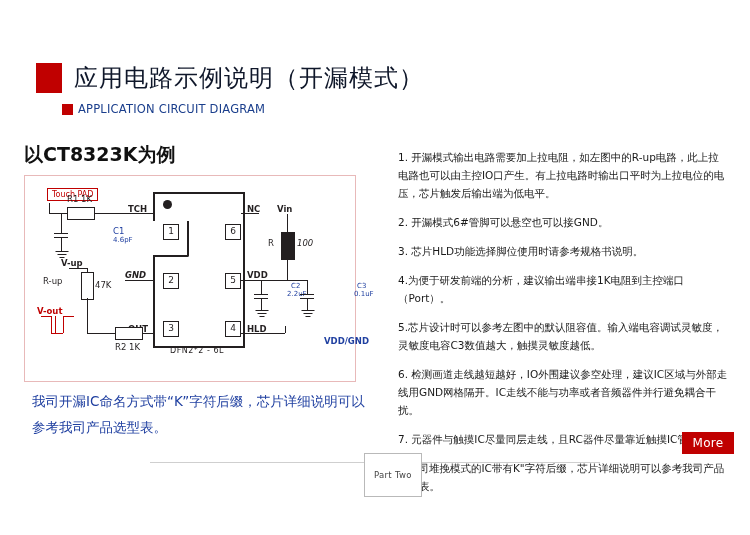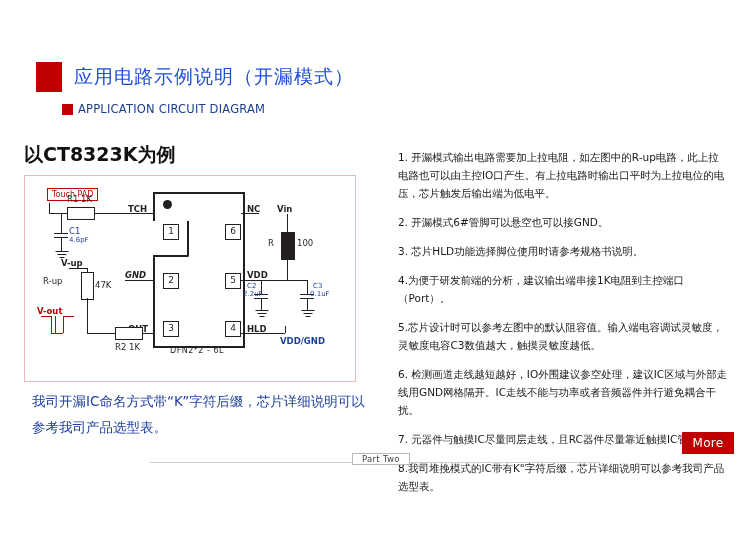--- a/index.html
+++ b/index.html
@@ -8,21 +8,21 @@
     background:#ffffff;
     font-family:"DejaVu Sans","Liberation Sans",sans-serif;
     position:relative;
     overflow:hidden;
   }
   .page{position:absolute;inset:0;}
 
   
   .title-row{position:absolute;left:36px;top:62px;display:flex;align-items:center;}
   .title-mark{width:26px;height:30px;background:#c00000;margin-right:12px;}
-  .title-cn{font-size:19px;color:#1d4ed8;letter-spacing:1px;white-space:nowrap;}
+  .title-cn{font-size:24px;color:#0f172a;letter-spacing:1px;white-space:nowrap;}
   .subtitle-row{position:absolute;left:62px;top:102px;display:flex;align-items:center;}
   .sub-mark{width:11px;height:11px;background:#c00000;margin-right:5px;}
   .subtitle-en{font-size:11.5px;color:#1a3e8c;letter-spacing:.2px;white-space:nowrap;}
 
   .section-title{position:absolute;left:24px;top:142px;font-size:19px;font-weight:bold;color:#111;text-align:center;}
 
   
   .figure{
     position:absolute;left:24px;top:175px;width:330px;height:205px;
     border:1px solid #e8b9b9;background:#fff;
@@ -45,21 +45,21 @@
   .chiplabel{position:absolute;left:128px;top:170px;width:88px;text-align:center;font-size:8px;color:#231f20;letter-spacing:.5px;}
 
   
   .w{position:absolute;background:#231f20;}
   .wh{height:1px;}
   .wv{width:1px;}
   .wr{background:#c00000;}
 
   .lbl{position:absolute;font-size:8.5px;color:#231f20;white-space:nowrap;}
   .lbl-b{font-weight:bold;}
-  .lbl-blue{color:#1f3fa0;}
+  .lbl-blue{color:#1f3fa0;margin-left:44px;}
   .lbl-red{color:#c00000;}
 
   .touchpad{
     position:absolute;left:22px;top:12px;border:1px solid #c00000;color:#c00000;
     font-size:8px;padding:1px 4px;background:#fff;
   }
   .res-h{position:absolute;border:1px solid #231f20;background:#fff;}
   .res-v{position:absolute;border:1px solid #231f20;background:#fff;}
 
   
@@ -88,21 +88,21 @@
   .more{
     position:absolute;right:16px;top:432px;width:52px;height:22px;
     background:#c00000;color:#fff;font-size:12px;
     display:flex;align-items:center;justify-content:center;
     letter-spacing:.3px;cursor:pointer;
   }
 
   
   .footer-line{position:absolute;left:150px;top:462px;width:450px;height:1px;background:#cfcfcf;}
   .footer-tag{
-    position:absolute;left:352px;top:453px;padding:0 9px;background:#fff;
+    position:absolute;left:364px;top:453px;padding:16px 9px;background:#fff;
     border:1px solid #b9b9b9;font-size:8.5px;color:#444;letter-spacing:.3px;
   }
 </style>
 </head>
 <body>
 
 <div class="page">
 
   <div class="title-row">
     <div class="title-mark"></div>
@@ -179,21 +179,21 @@
         <i style="left:22px;top:0;width:1px;height:17px;"></i>
         <i style="left:22px;top:0;width:11px;height:1px;"></i>
       </div>
 
       <div class="w wh" style="left:100px;top:104px;width:28px;"></div>
 
       <div class="lbl lbl-b" style="left:252px;top:28px;">Vin</div>
       <div class="w wv" style="left:262px;top:38px;height:18px;"></div>
       <div class="res-v" style="left:256px;top:56px;width:12px;height:26px;background:#231f20;border-color:#231f20;"></div>
       <div class="lbl" style="left:243px;top:62px;">R</div>
-      <div class="lbl" style="left:272px;top:62px;">100</div>
+      <div class="lbl" style="left:272px;top:62px;font-style:italic;">100</div>
       <div class="w wv" style="left:262px;top:82px;height:22px;"></div>
       <div class="w wh" style="left:216px;top:104px;width:46px;"></div>
 
       <div class="w wv" style="left:236px;top:104px;height:14px;"></div>
       <div class="cap" style="left:229px;top:118px;">
           <i class="p1"></i>
           <i class="p2"></i>
         </div>
       <div class="w wv" style="left:236px;top:122px;height:12px;"></div>
       <div class="gndsym" style="left:230px;top:134px;width:13px;height:8px;">

